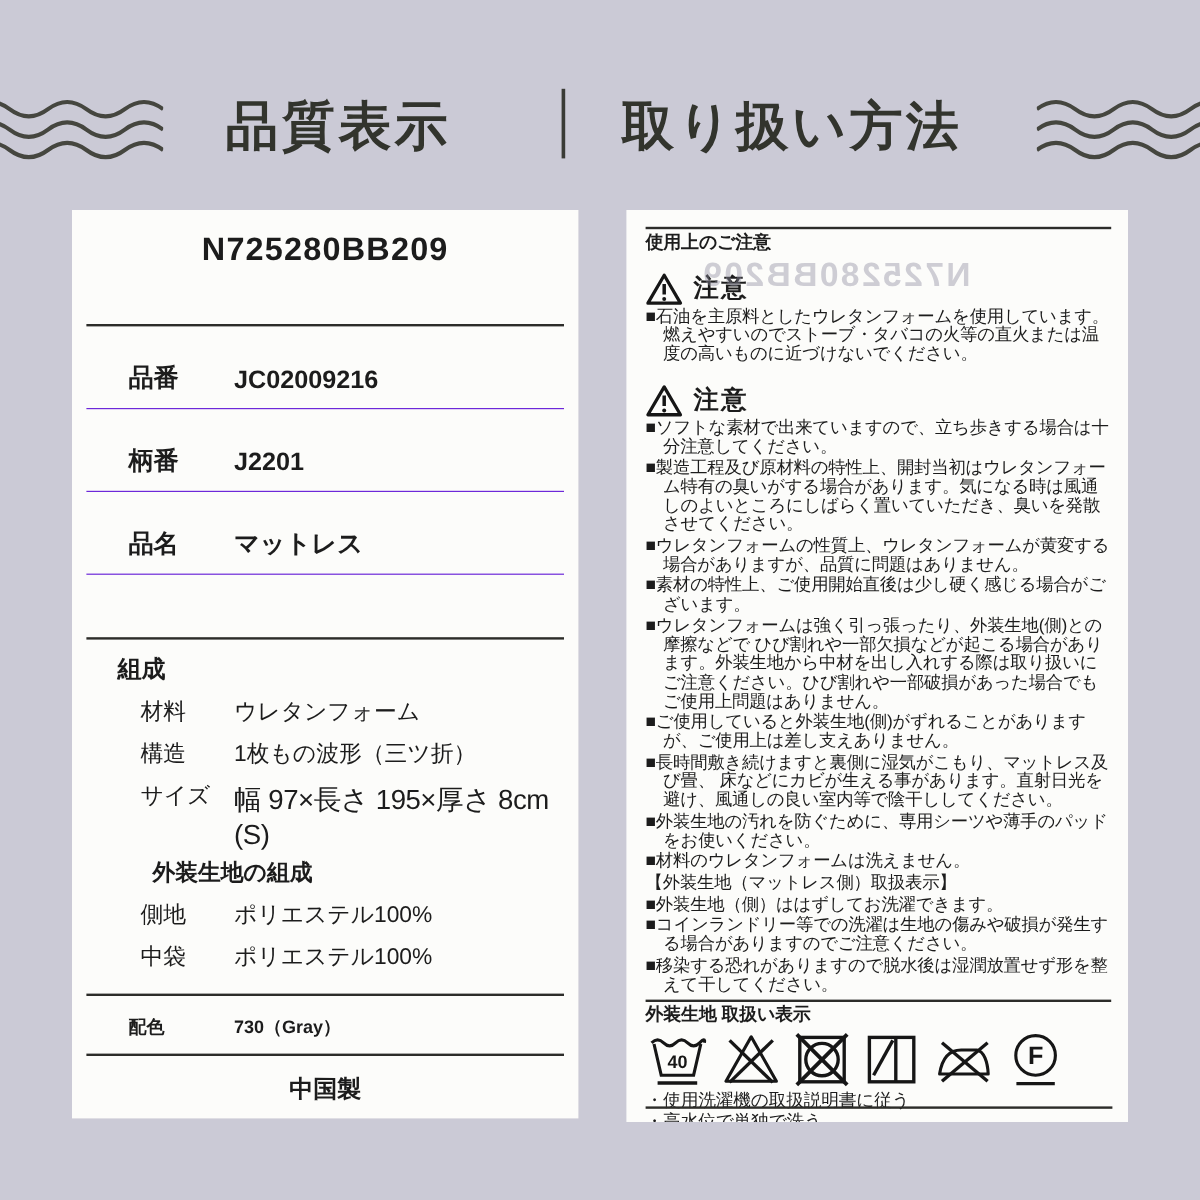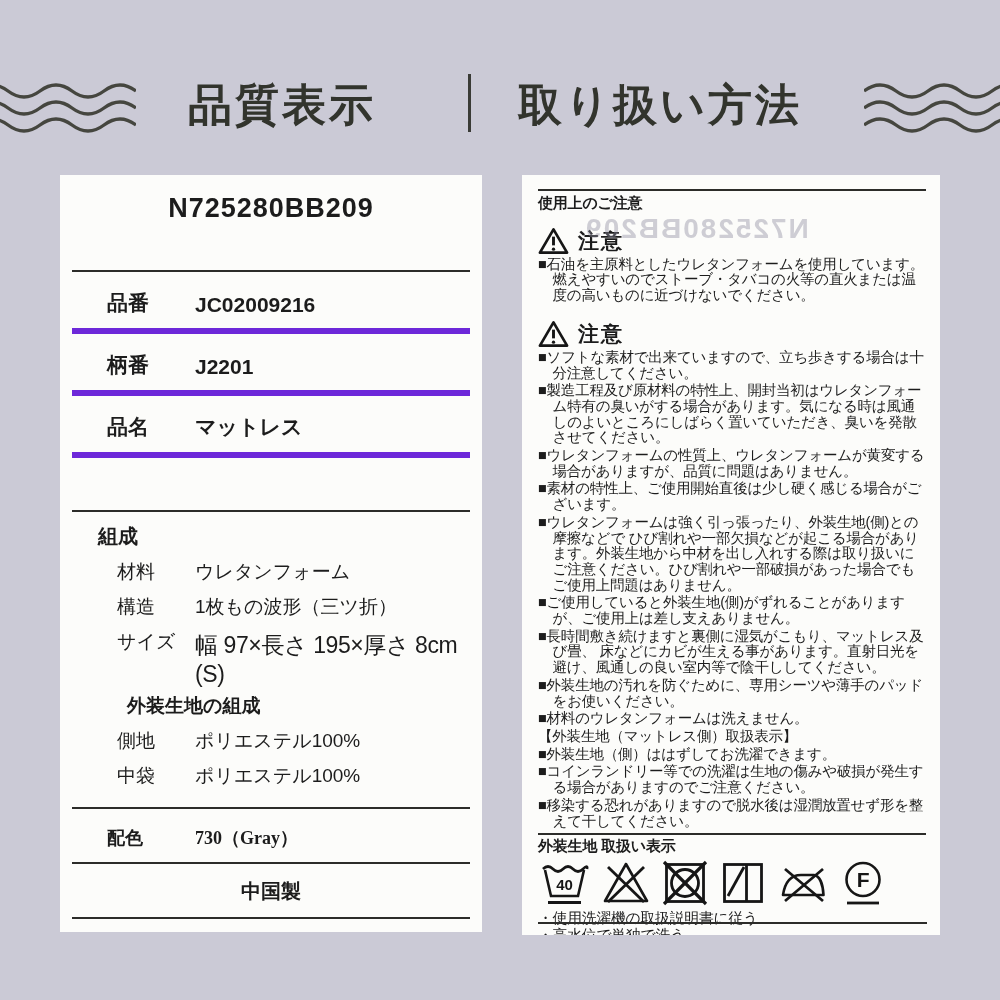--- a/index.html
+++ b/index.html
@@ -31,40 +31,40 @@
   
   .panel { position:absolute; background:#fcfcfa; overflow:hidden; }
   .panel.ql { left:60px;  top:175px; width:422px; height:757px; }
   .panel.cl { left:522px; top:175px; width:418px; height:760px; padding:0 14px 0 16px; }
   .rule { border-top:2px solid #2c2c29; }
   
   .ql-title { margin-top:18px; text-align:center; font-size:27px; font-weight:600; letter-spacing:1px; }
   .ql .hr1 { margin:46px 12px 0 12px; }
   .idrow {
     display:flex; align-items:flex-end;
-    margin:0 12px; padding:17px 0 11px 35px;
-    border-bottom:6px solid #6d28d9;
+    margin:12px 12px; padding:17px 0 11px 35px;
+    border-bottom:1px solid #6d28d9;
     font-size:21px; font-weight:600;
   }
   .idrow .lbl { width:88px; flex:none; }
   .comp {
     margin:52px 12px 0 12px;
     border-top:2px solid #2c2c29; border-bottom:2px solid #2c2c29;
     padding:11px 0 18px 0;
   }
   .comp-head { padding-left:26px; font-size:20px; font-weight:600; }
   .crow { display:flex; margin-top:9px; padding-left:45px; font-size:19px; font-weight:400; }
   .crow .lbl { width:78px; flex:none; }
   .crow.size .val { font-size:23px; letter-spacing:-0.4px; padding-top:1px; }
   .comp-sub { margin-top:5px; padding-left:55px; font-size:19px; font-weight:600; }
   .colorrow {
     display:flex; align-items:flex-end;
     margin:0 12px; padding:17px 0 12px 35px;
     border-bottom:2px solid #2c2c29;
-    font-size:18px; font-weight:600;font-family:Liberation Serif, serif;
+    font-size:15px; font-weight:600;
   }
   .colorrow .lbl { width:88px; flex:none; }
   .originrow {
     margin:0 12px; padding:14px 0 12px 0;
     border-bottom:2px solid #2c2c29;
     text-align:center; font-size:20px; font-weight:600;
   }
   .company { margin:15px 0 0 22px; font-size:29px; font-weight:700; letter-spacing:2px; }
   
   .cl { font-size:14.5px; line-height:15.7px; letter-spacing:-0.2px; font-weight:500; }

